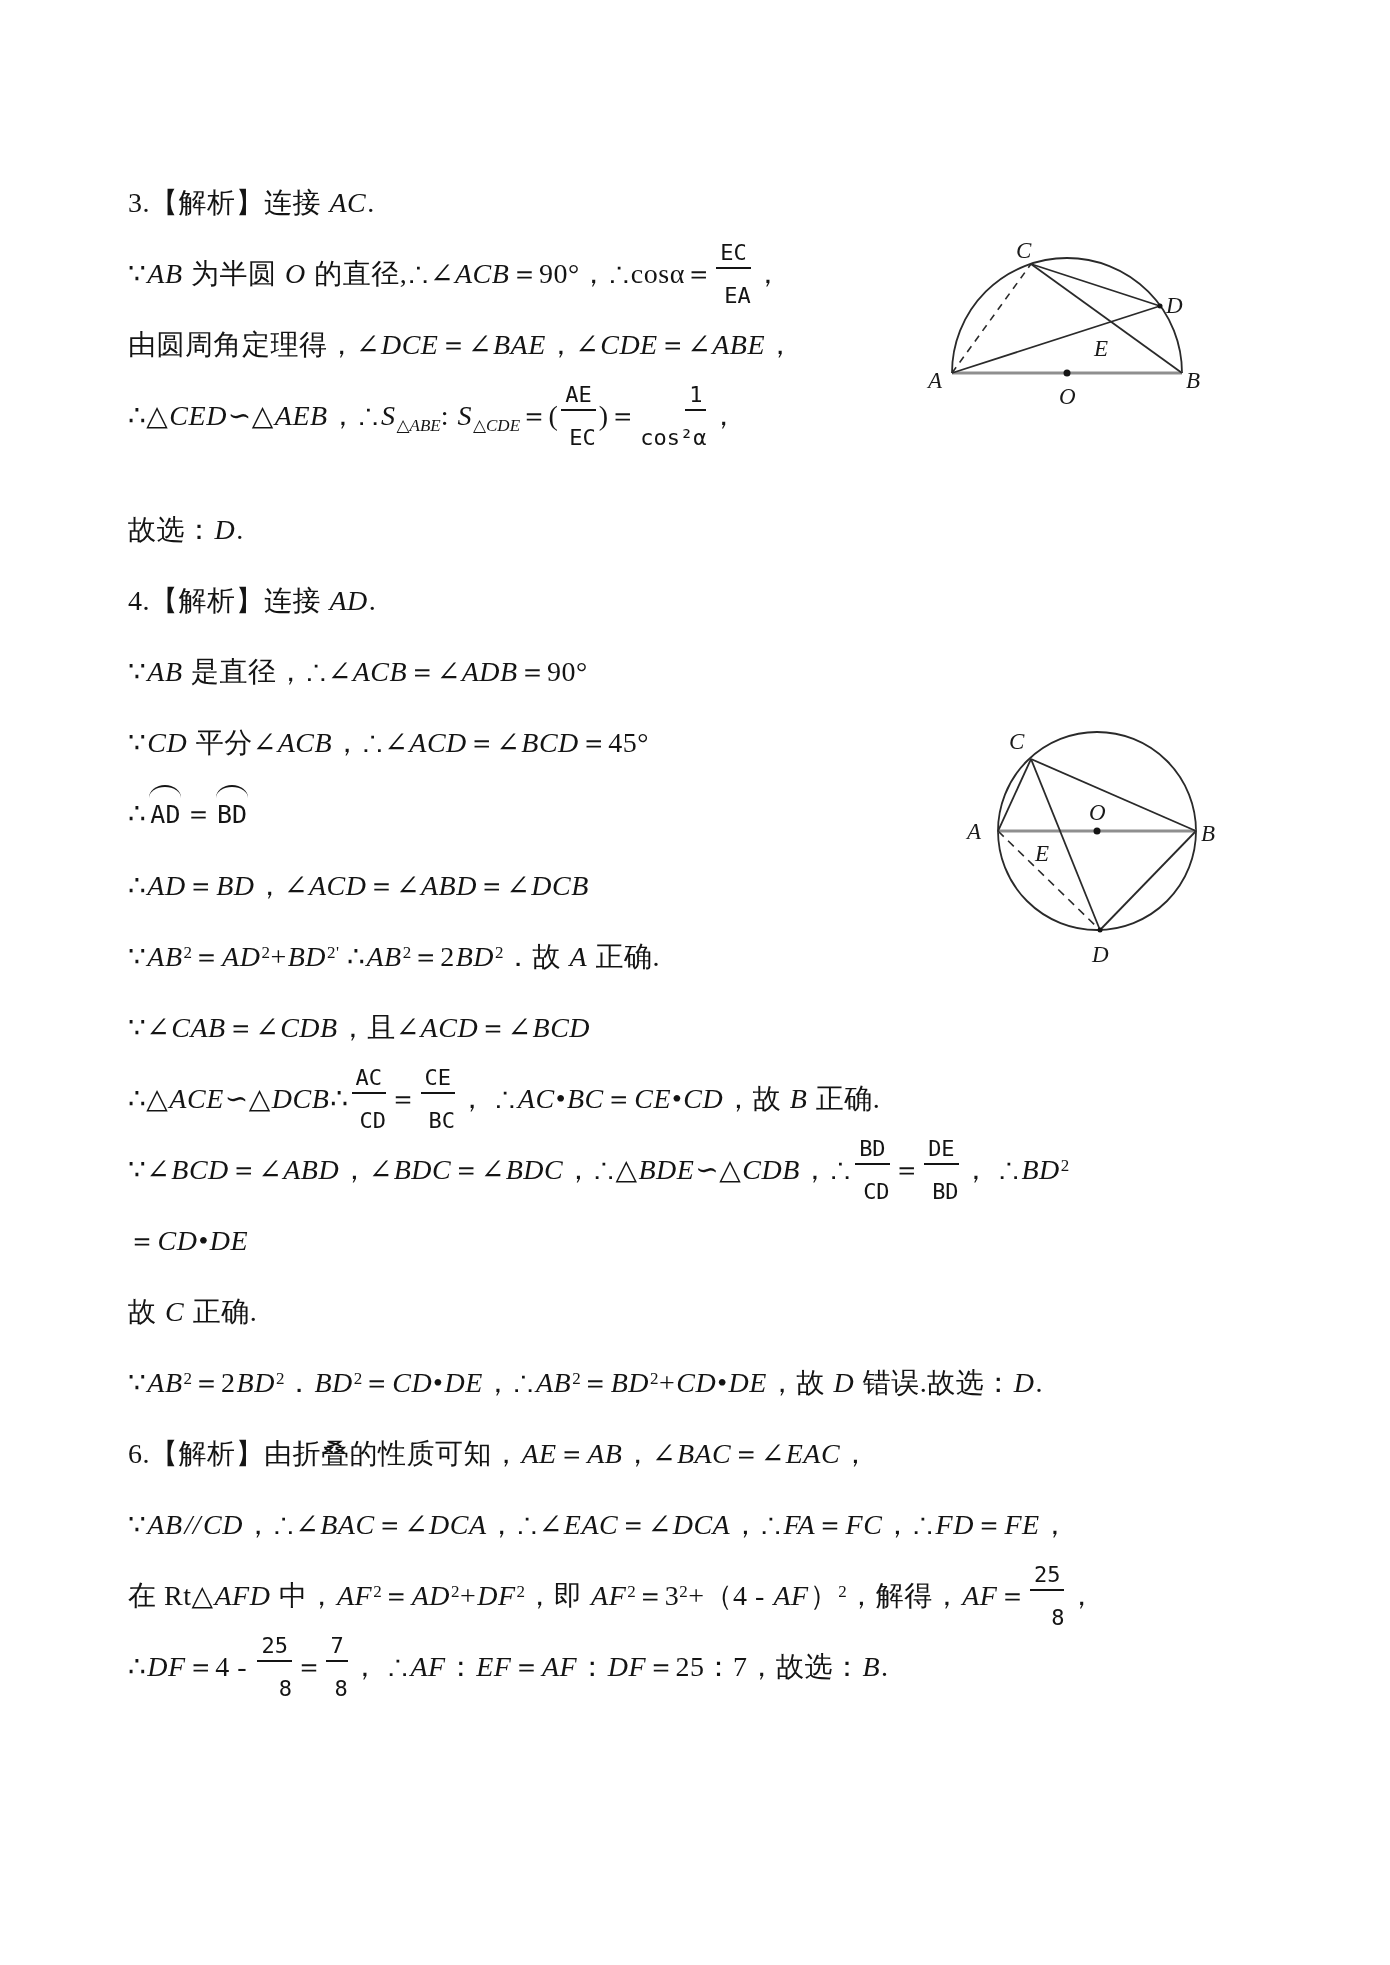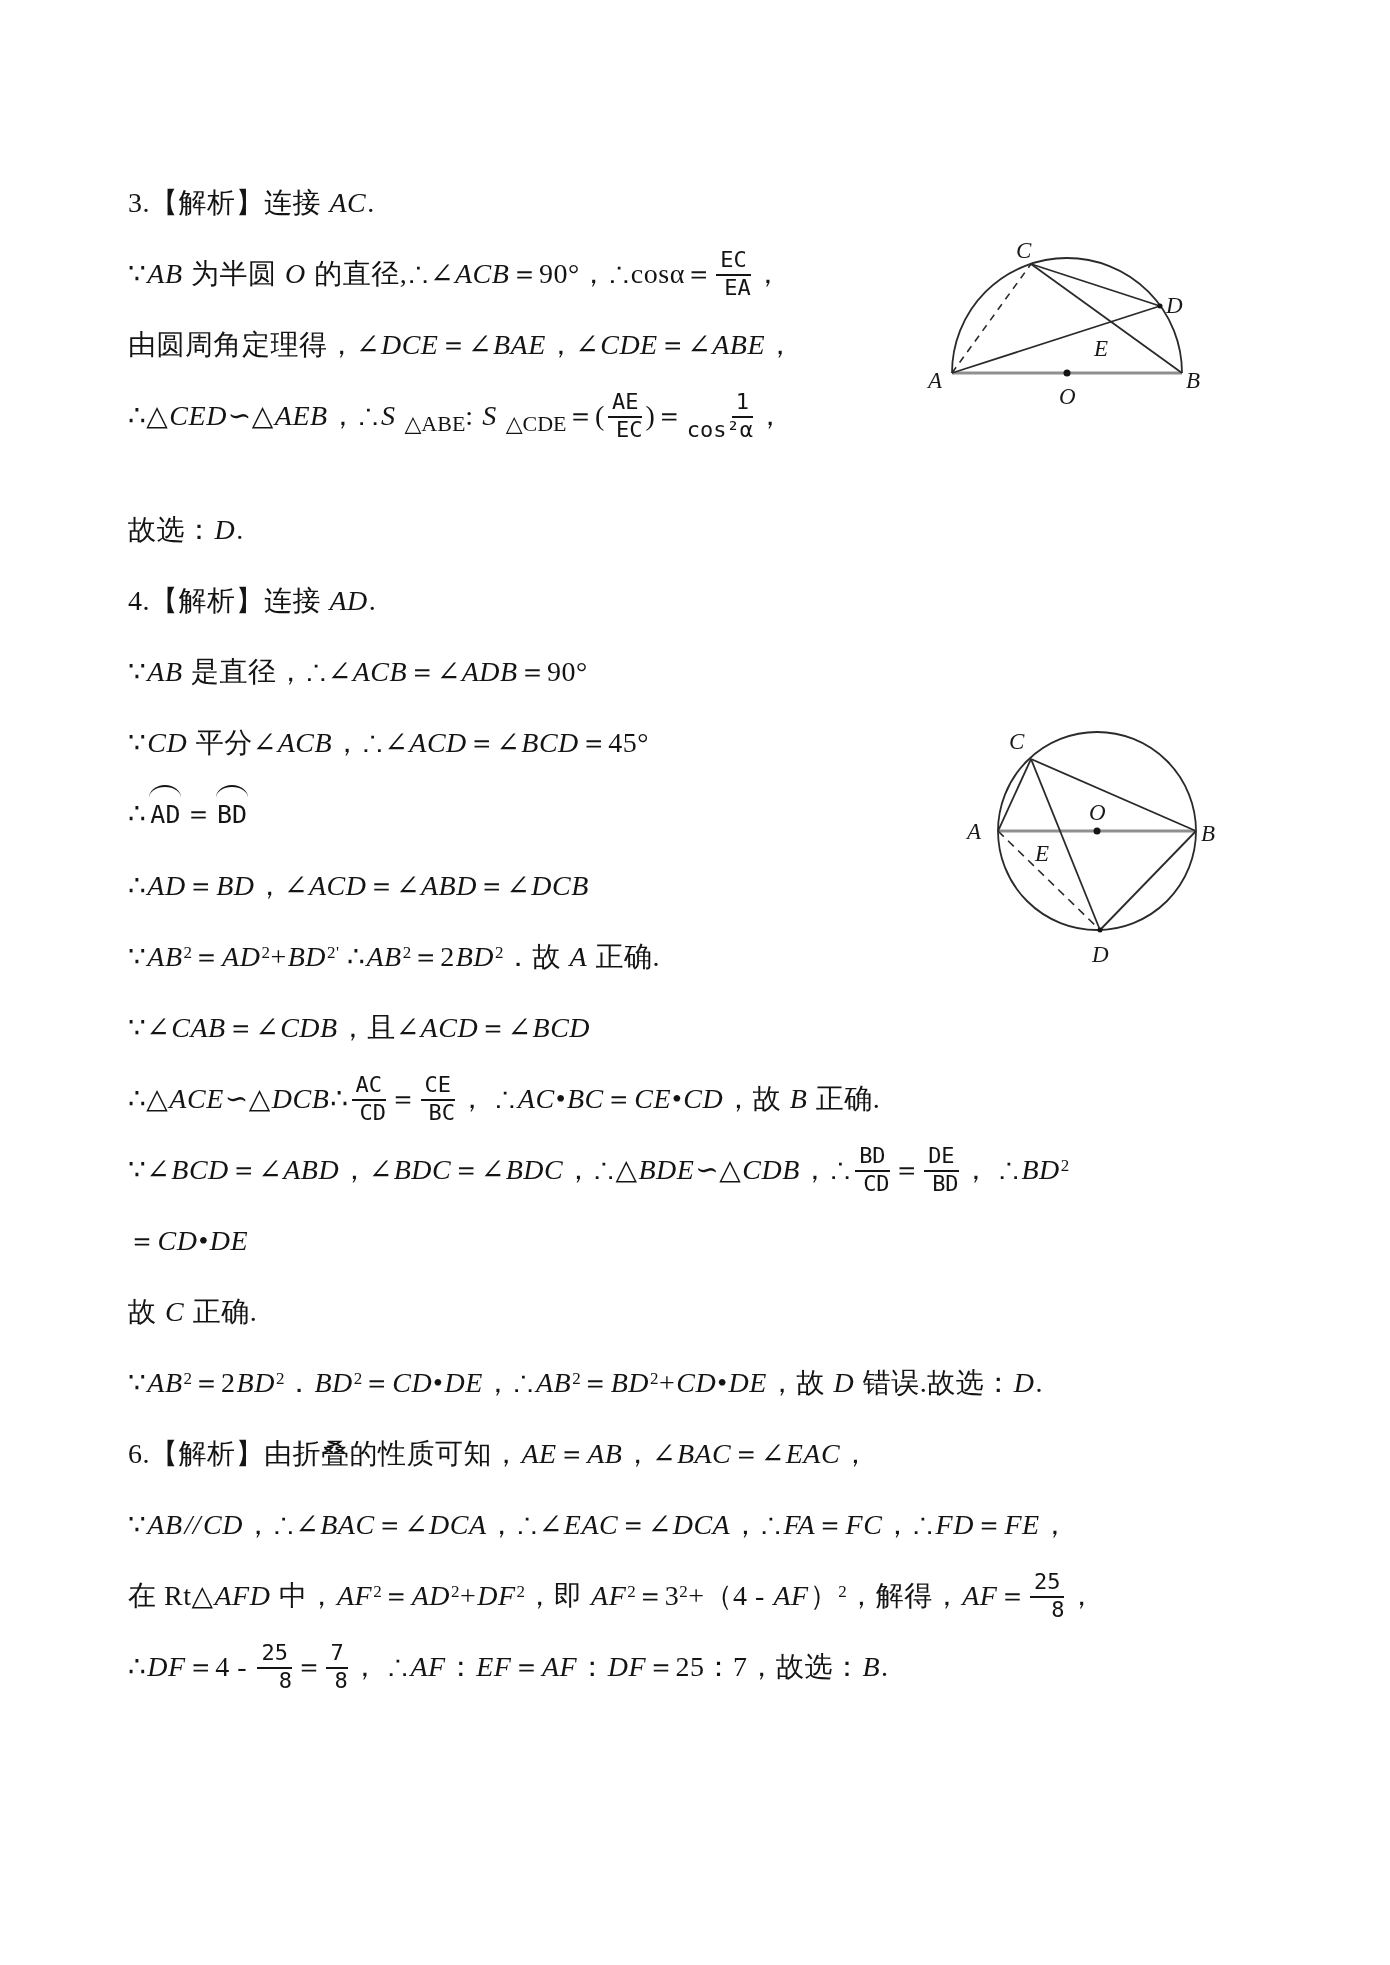--- a/index.html
+++ b/index.html
@@ -9,28 +9,28 @@
   }
   .textcol{position:absolute;left:128px;top:182px;right:30px;}
   .line{
     display:block;line-height:42px;min-height:42px;margin-bottom:29px;
     white-space:nowrap;font-size:28px;letter-spacing:0.5px;
   }
   .line.gap{margin-bottom:72px;}
   .t{white-space:pre;}
   .v{font-style:italic;padding:0 1px;}
   sup.sp{font-size:17px;line-height:0;vertical-align:8px;}
-  sub.sb{font-size:22px;line-height:0;vertical-align:-6px;letter-spacing:0;margin-left:8px;}
+  sub.sb{font-size:17px;line-height:0;vertical-align:-6px;font-style:italic;letter-spacing:0;}
   .frac{
     display:inline-flex;flex-direction:column;align-items:flex-end;vertical-align:middle;
     margin:-18px 3px;font-family:"DejaVu Sans Mono",monospace;font-size:22px;line-height:1.12;
     letter-spacing:0;position:relative;top:-2px;
   }
   .frac .num{border-bottom:2px solid #141414;padding:0 4px 1px;}
-  .frac .den{padding-top:0;}
+  .frac .den{padding-top:15px;}
   .arc{
     position:relative;display:inline-block;font-family:"DejaVu Sans Mono",monospace;
     font-size:25px;margin:0 4px;letter-spacing:0;
   }
   .arc::before{
     content:"";position:absolute;left:-1px;right:-1px;top:-9px;height:11px;
     border-top:2px solid #141414;border-radius:50% 50% 0 0/100% 100% 0 0;
   }
   .diag{position:absolute;}
   .d1{left:920px;top:230px;width:400px;height:185px;}

